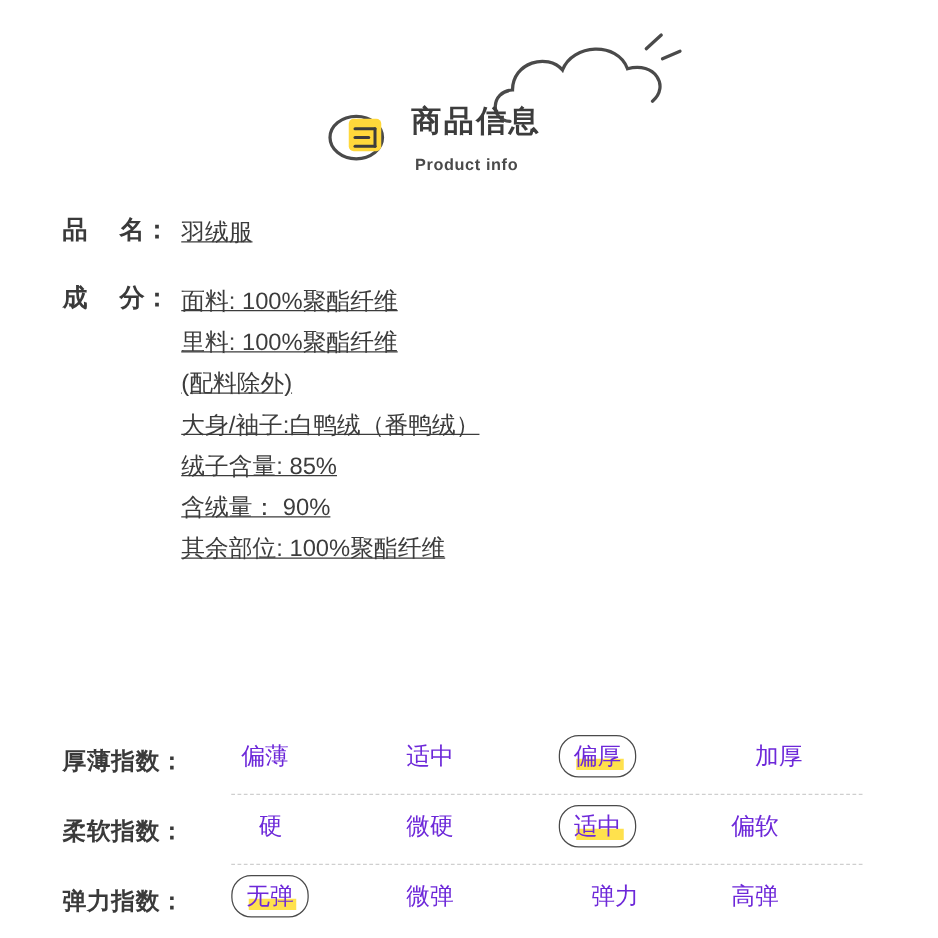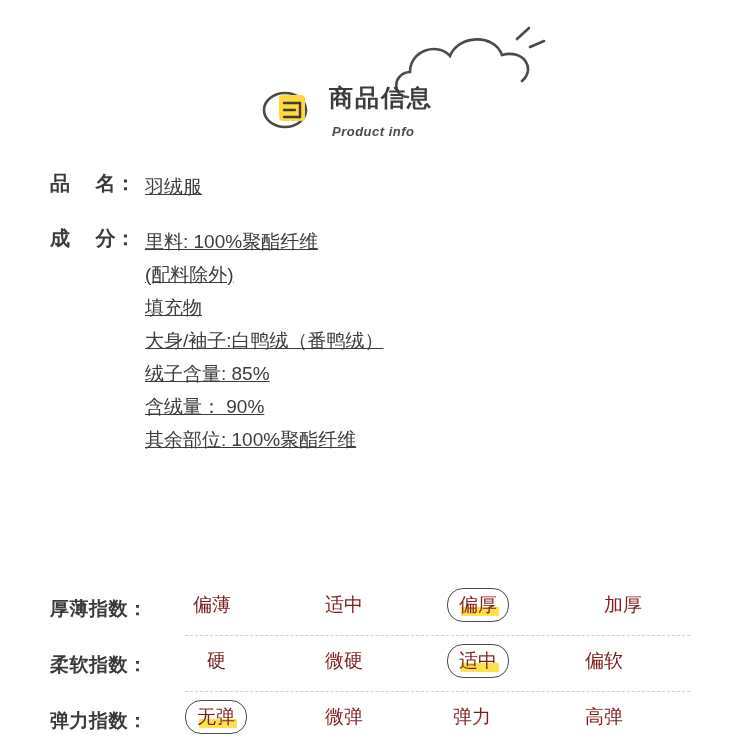--- a/index.html
+++ b/index.html
@@ -67,21 +67,20 @@
     line-height: 42px;
     font-family: "Liberation Sans", sans-serif;
   }
   .title-en {
     margin-top: 5px;
     margin-left: 3px;
     font-size: 13px;
     font-weight: bold;
     letter-spacing: 0.5px;
     color: #4a4a4a;
-    font-style: italic;
   }
 
   
   .info {
     position: absolute;
     left: 0;
     top: 170px;
     width: 750px;
   }
   .info-row {
@@ -134,21 +133,21 @@
     position: absolute;
     left: 185px;
     top: 0;
     right: 60px;
     height: 56px;
   }
   .idx-opt {
     position: absolute;
     top: 12px;
     font-size: 19px;
-    color: #7f1d1d;
+    color: #6d28d9;
     white-space: nowrap;
   }
   .idx-opt .txt { position: relative; z-index: 2; }
   .idx-opt.sel {
     padding: 3px 11px;
     top: 8px;
     border: 1.5px solid #4a4a4a;
     border-radius: 16px;
   }
   .idx-opt .hl {
@@ -213,23 +212,23 @@
     <div class="info-row">
       <div class="info-label">品　 名：</div>
       <div class="info-value">
         <div class="line">羽绒服</div>
       </div>
     </div>
 
     <div class="info-row">
       <div class="info-label">成　 分：</div>
       <div class="info-value">
+        <div class="line">面料: 100%聚酯纤维</div>
         <div class="line">里料: 100%聚酯纤维</div>
         <div class="line">(配料除外)</div>
-        <div class="line">填充物</div>
         <div class="line">大身/袖子:白鸭绒（番鸭绒）</div>
         <div class="line">绒子含量: 85%</div>
         <div class="line">含绒量： 90%</div>
         <div class="line">其余部位: 100%聚酯纤维</div>
       </div>
     </div>
 
   </div>
 
   <div class="indices">
@@ -277,21 +276,21 @@
     <div class="idx-row">
       <div class="idx-label">弹力指数：</div>
       <div class="idx-options">
         <div class="idx-opt sel" style="left:0px;">
           <span class="hl"></span>
           <span class="txt">无弹</span>
         </div>
         <div class="idx-opt" style="left:140px;">
           <span class="txt">微弹</span>
         </div>
-        <div class="idx-opt" style="left:268px;">
+        <div class="idx-opt" style="left:288px;">
           <span class="txt">弹力</span>
         </div>
         <div class="idx-opt" style="left:400px;">
           <span class="txt">高弹</span>
         </div>
       </div>
     </div>
 
   </div>
 

